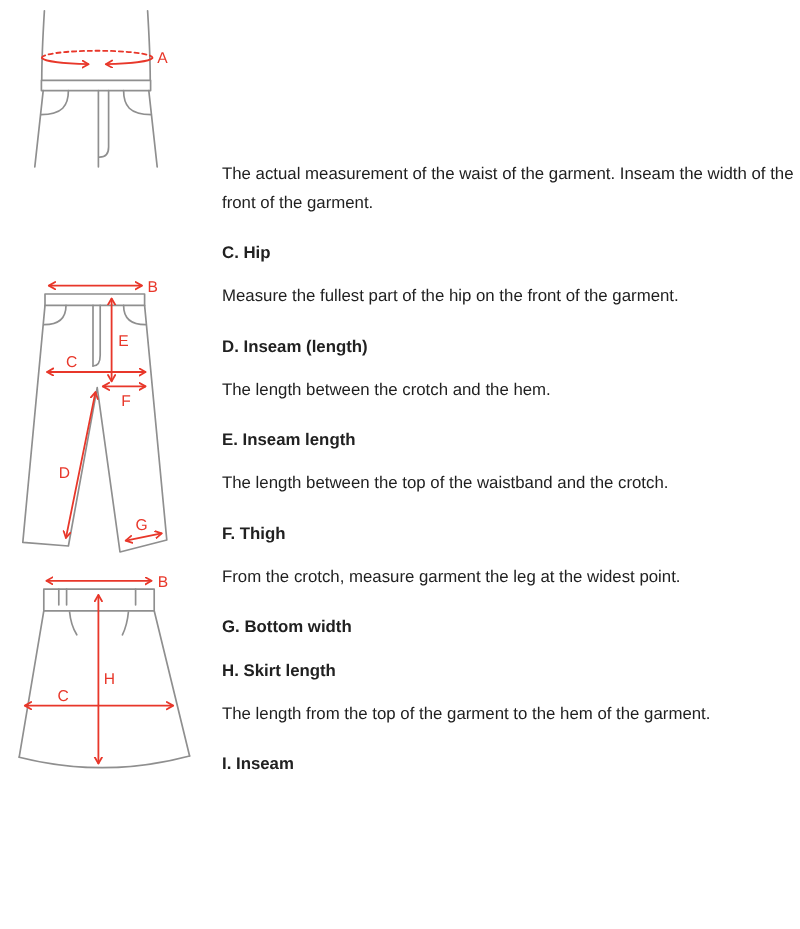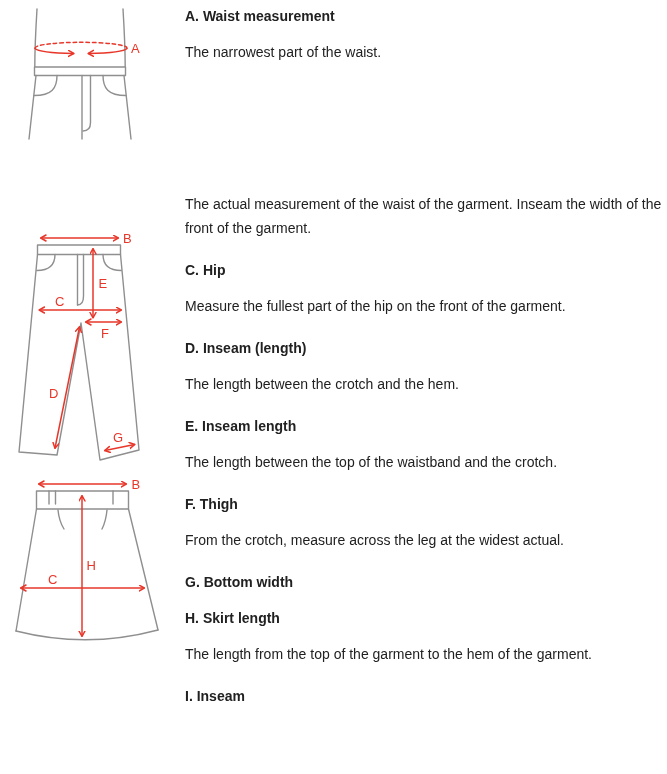--- a/index.html
+++ b/index.html
@@ -138,44 +138,40 @@
     </g>
     <text class="red-label" x="86.5" y="95">H</text>
     <g>
       <path class="red-line" d="M21,113 H144" marker-start="url(#arw3)" marker-end="url(#arw3)"></path>
     </g>
     <text class="red-label" x="48" y="109">C</text>
   </svg>
 
   <div class="text-col">
 
-    <section>
-      <h3 class="sec-heading">A. Waist measurement</h3>
-      <p class="sec-body">The narrowest part of the waist.</p>
-    </section>
 
     <div class="rest-sections">
       <section>
         <p class="sec-body">The actual measurement of the waist of the garment. Inseam the width of the front of the garment.</p>
       </section>
       <section>
         <h3 class="sec-heading">C. Hip</h3>
         <p class="sec-body">Measure the fullest part of the hip on the front of the garment.</p>
       </section>
       <section>
         <h3 class="sec-heading">D. Inseam (length)</h3>
         <p class="sec-body">The length between the crotch and the hem.</p>
       </section>
       <section>
         <h3 class="sec-heading">E. Inseam length</h3>
         <p class="sec-body">The length between the top of the waistband and the crotch.</p>
       </section>
       <section>
         <h3 class="sec-heading">F. Thigh</h3>
-        <p class="sec-body">From the crotch, measure across the leg at the widest actual.</p>
+        <p class="sec-body">From the crotch, measure garment the leg at the widest point.</p>
       </section>
       <section>
         <h3 class="sec-heading">G. Bottom width</h3>
       </section>
       <section>
         <h3 class="sec-heading">H. Skirt length</h3>
         <p class="sec-body">The length from the top of the garment to the hem of the garment.</p>
       </section>
       <section>
         <h3 class="sec-heading">I. Inseam</h3>

